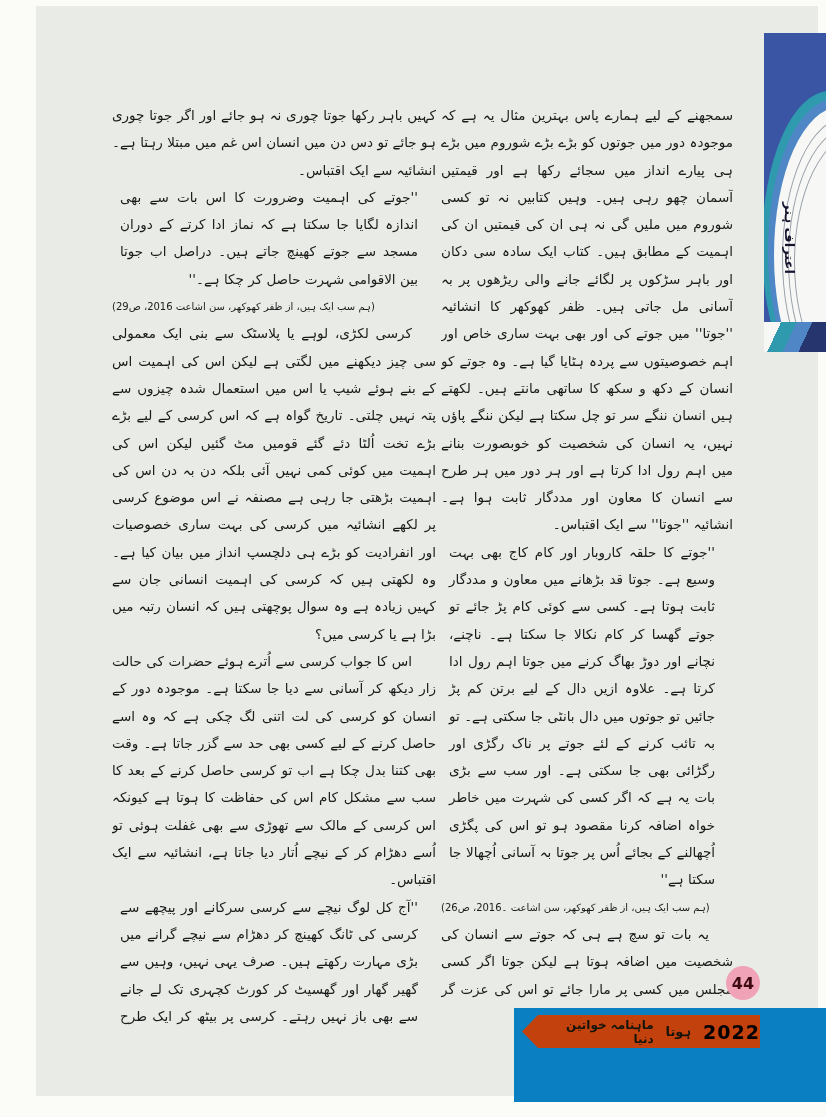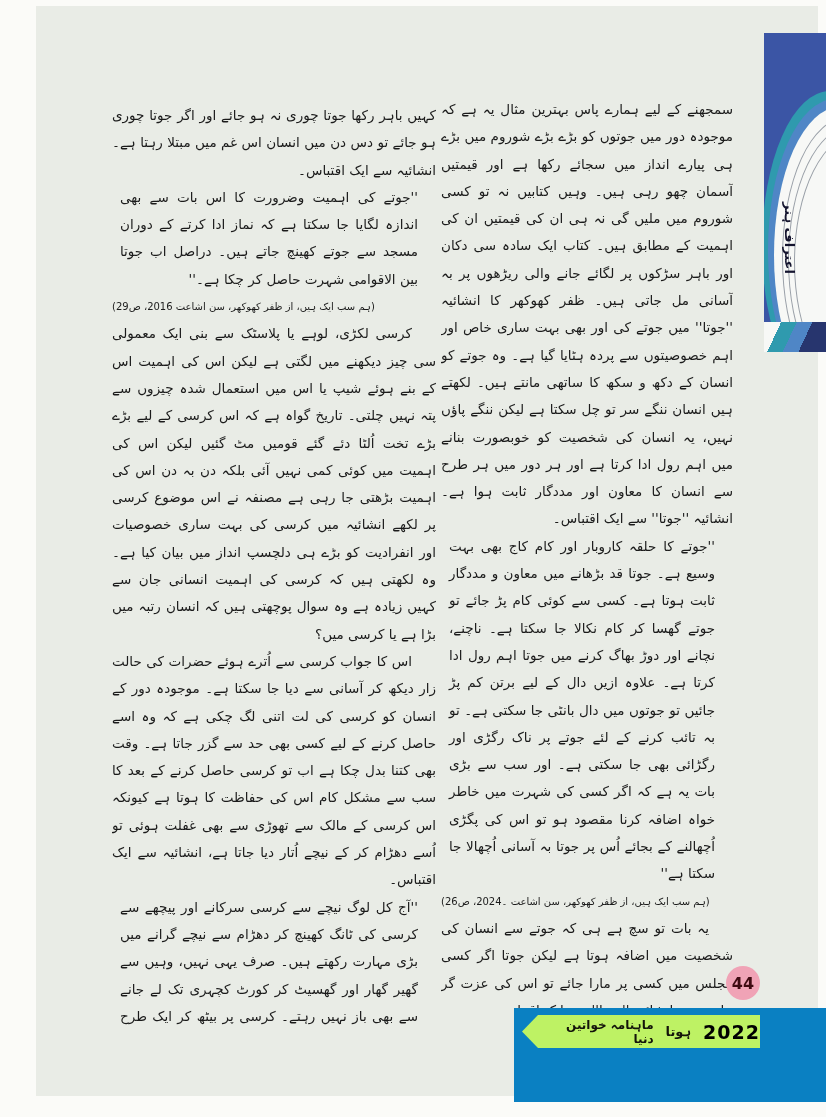--- a/index.html
+++ b/index.html
@@ -3,21 +3,21 @@
 <meta charset="utf-8">
 <style>
   html,body{margin:0;padding:0;background:#fbfbf8;}
   .canvas{position:relative;width:826px;height:1117px;overflow:hidden;
           font-family:"DejaVu Sans",sans-serif;background:#fbfbf8;}
   .page{position:absolute;left:36px;top:6px;width:782px;height:1090px;background:#e9ece6;}
 
   
   .col{position:absolute;direction:rtl;text-align:justify;color:#1b1b1b;
        font-size:13.5px;line-height:27.3px;overflow:hidden;}
-  .col-right{left:405px;top:90px;width:292px;height:912px;}
+  .col-right{left:405px;top:96px;width:292px;height:912px;}
   .col-left{left:76px;top:96px;width:324px;height:932px;}
   .blk{margin:0;}
   .para{text-indent:24px;}
   .col .blk:first-child{text-indent:0;}
   .quote{padding:0 18px 0 8px;}
   .cite{font-size:10px;text-align:left;line-height:27.3px;}
 
   
   .band{position:absolute;left:728px;top:27px;width:64px;height:319px;
         background:#3b55a5;overflow:hidden;}
@@ -32,21 +32,21 @@
   .arc2{left:24px;top:92px;width:128px;height:268px;}
   .arc3{left:30px;top:100px;width:128px;height:256px;}
   .band .stripes{position:absolute;left:0;bottom:0;width:100%;height:30px;
         background:linear-gradient(115deg,#f7f8f6 0 22%,#2f9aae 22% 42%,#4f86c6 42% 62%,#27356e 62% 100%);}
   .band-label{position:absolute;left:753px;top:232px;transform:translate(-50%,-50%) rotate(90deg);
         transform-origin:center;white-space:nowrap;font-size:13px;font-weight:bold;
         color:#14142e;direction:rtl;}
 
   
   .footer-bar{position:absolute;left:478px;top:1002px;width:334px;height:94px;background:#0a80c2;}
-  .footer-banner{position:absolute;left:486px;top:1009px;width:238px;height:33px;background:#bef264;
+  .footer-banner{position:absolute;left:486px;top:1009px;width:238px;height:33px;background:#c2410c;
         clip-path:polygon(16px 0,100% 0,100% 100%,16px 100%,0 50%);
         display:flex;align-items:center;direction:ltr;padding-left:24px;box-sizing:border-box;gap:12px;}
   .footer-mag{font-size:12px;font-weight:bold;color:#14140a;direction:rtl;}
   .footer-month{font-size:13px;font-weight:bold;color:#14140a;direction:rtl;}
   .footer-year{font-size:19px;font-weight:bold;color:#000;letter-spacing:1px;
         font-family:"DejaVu Sans",sans-serif;}
   .page-circle{position:absolute;left:690px;top:960px;width:34px;height:34px;border-radius:50%;
         background:#f0a3b6;display:flex;align-items:center;justify-content:center;
         font-size:16px;font-weight:bold;color:#3f0b12;}
 </style>
@@ -63,21 +63,21 @@
       <div class="arc arc1"></div>
       <div class="arc arc2"></div>
       <div class="arc arc3"></div>
       <div class="stripes"></div>
     </div>
     <div class="band-label">اعتراف ہنر</div>
 
     <div class="col col-right">
         <p class="blk para">سمجھنے کے لیے ہمارے پاس بہترین مثال یہ ہے کہ موجودہ دور میں جوتوں کو بڑے بڑے شوروم میں بڑے ہی پیارے انداز میں سجائے رکھا ہے اور قیمتیں آسمان چھو رہی ہیں۔ وہیں کتابیں نہ تو کسی شوروم میں ملیں گی نہ ہی ان کی قیمتیں ان کی اہمیت کے مطابق ہیں۔ کتاب ایک سادہ سی دکان اور باہر سڑکوں پر لگائے جانے والی ریڑھوں پر بہ آسانی مل جاتی ہیں۔ ظفر کھوکھر کا انشائیہ ''جوتا'' میں جوتے کی اور بھی بہت ساری خاص اور اہم خصوصیتوں سے پردہ ہٹایا گیا ہے۔ وہ جوتے کو انسان کے دکھ و سکھ کا ساتھی مانتے ہیں۔ لکھتے ہیں انسان ننگے سر تو چل سکتا ہے لیکن ننگے پاؤں نہیں، یہ انسان کی شخصیت کو خوبصورت بنانے میں اہم رول ادا کرتا ہے اور ہر دور میں ہر طرح سے انسان کا معاون اور مددگار ثابت ہوا ہے۔ انشائیہ ''جوتا'' سے ایک اقتباس۔</p>
         <p class="blk quote">''جوتے کا حلقہ کاروبار اور کام کاج بھی بہت وسیع ہے۔ جوتا قد بڑھانے میں معاون و مددگار ثابت ہوتا ہے۔ کسی سے کوئی کام پڑ جائے تو جوتے گھسا کر کام نکالا جا سکتا ہے۔ ناچنے، نچانے اور دوڑ بھاگ کرنے میں جوتا اہم رول ادا کرتا ہے۔ علاوہ ازیں دال کے لیے برتن کم پڑ جائیں تو جوتوں میں دال بانٹی جا سکتی ہے۔ تو بہ تائب کرنے کے لئے جوتے پر ناک رگڑی اور رگڑائی بھی جا سکتی ہے۔ اور سب سے بڑی بات یہ ہے کہ اگر کسی کی شہرت میں خاطر خواہ اضافہ کرنا مقصود ہو تو اس کی پگڑی اُچھالنے کے بجائے اُس پر جوتا بہ آسانی اُچھالا جا سکتا ہے''</p>
-        <p class="blk cite">(ہم سب ایک ہیں، از ظفر کھوکھر، سن اشاعت ۔2024، ص26)</p>
+        <p class="blk cite">(ہم سب ایک ہیں، از ظفر کھوکھر، سن اشاعت ۔2016، ص26)</p>
         <p class="blk para">یہ بات تو سچ ہے ہی کہ جوتے سے انسان کی شخصیت میں اضافہ ہوتا ہے لیکن جوتا اگر کسی مجلس میں کسی پر مارا جائے تو اس کی عزت گر جاتی ہے۔ انشائیہ ''جوتا'' سے ایک اقتباس۔</p>
       </div>
     <div class="col col-left">
         <p class="blk para">کہیں باہر رکھا جوتا چوری نہ ہو جائے اور اگر جوتا چوری ہو جائے تو دس دن میں انسان اس غم میں مبتلا رہتا ہے۔ انشائیہ سے ایک اقتباس۔</p>
         <p class="blk quote">''جوتے کی اہمیت وضرورت کا اس بات سے بھی اندازہ لگایا جا سکتا ہے کہ نماز ادا کرتے کے دوران مسجد سے جوتے کھینچ جاتے ہیں۔ دراصل اب جوتا بین الاقوامی شہرت حاصل کر چکا ہے۔''</p>
         <p class="blk cite">(ہم سب ایک ہیں، از ظفر کھوکھر، سن اشاعت 2016، ص29)</p>
         <p class="blk para">کرسی لکڑی، لوہے یا پلاسٹک سے بنی ایک معمولی سی چیز دیکھنے میں لگتی ہے لیکن اس کی اہمیت اس کے بنے ہوئے شیپ یا اس میں استعمال شدہ چیزوں سے پتہ نہیں چلتی۔ تاریخ گواہ ہے کہ اس کرسی کے لیے بڑے بڑے تخت اُلٹا دئے گئے قومیں مٹ گئیں لیکن اس کی اہمیت میں کوئی کمی نہیں آئی بلکہ دن بہ دن اس کی اہمیت بڑھتی جا رہی ہے مصنفہ نے اس موضوع کرسی پر لکھے انشائیہ میں کرسی کی بہت ساری خصوصیات اور انفرادیت کو بڑے ہی دلچسپ انداز میں بیان کیا ہے۔ وہ لکھتی ہیں کہ کرسی کی اہمیت انسانی جان سے کہیں زیادہ ہے وہ سوال پوچھتی ہیں کہ انسان رتبہ میں بڑا ہے یا کرسی میں؟</p>
         <p class="blk para">اس کا جواب کرسی سے اُترے ہوئے حضرات کی حالت زار دیکھ کر آسانی سے دیا جا سکتا ہے۔ موجودہ دور کے انسان کو کرسی کی لت اتنی لگ چکی ہے کہ وہ اسے حاصل کرنے کے لیے کسی بھی حد سے گزر جاتا ہے۔ وقت بھی کتنا بدل چکا ہے اب تو کرسی حاصل کرنے کے بعد کا سب سے مشکل کام اس کی حفاظت کا ہوتا ہے کیونکہ اس کرسی کے مالک سے تھوڑی سے بھی غفلت ہوئی تو اُسے دھڑام کر کے نیچے اُتار دیا جاتا ہے، انشائیہ سے ایک اقتباس۔</p>
         <p class="blk quote">''آج کل لوگ نیچے سے کرسی سرکانے اور پیچھے سے کرسی کی ٹانگ کھینچ کر دھڑام سے نیچے گرانے میں بڑی مہارت رکھتے ہیں۔ صرف یہی نہیں، وہیں سے گھیر گھار اور گھسیٹ کر کورٹ کچہری تک لے جانے سے بھی باز نہیں رہتے۔ کرسی پر بیٹھ کر ایک طرح سے حکومت کی جاتی ہے۔ لہٰذا حکومت کرنے کے لیے ضروری ہے کہ کرسی کو اور خاص طور سے اُس کی ٹانگوں کو مضبوطی سے پکڑے رکھا جائے۔''</p>
       </div>

